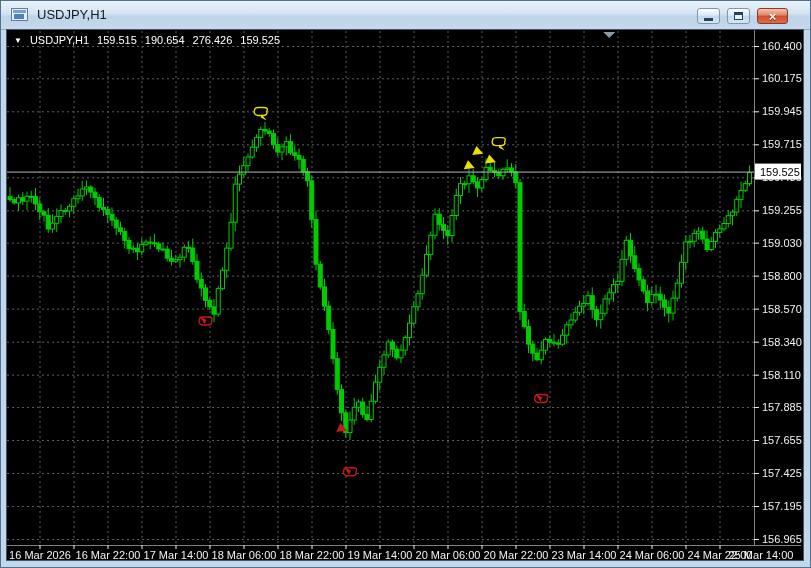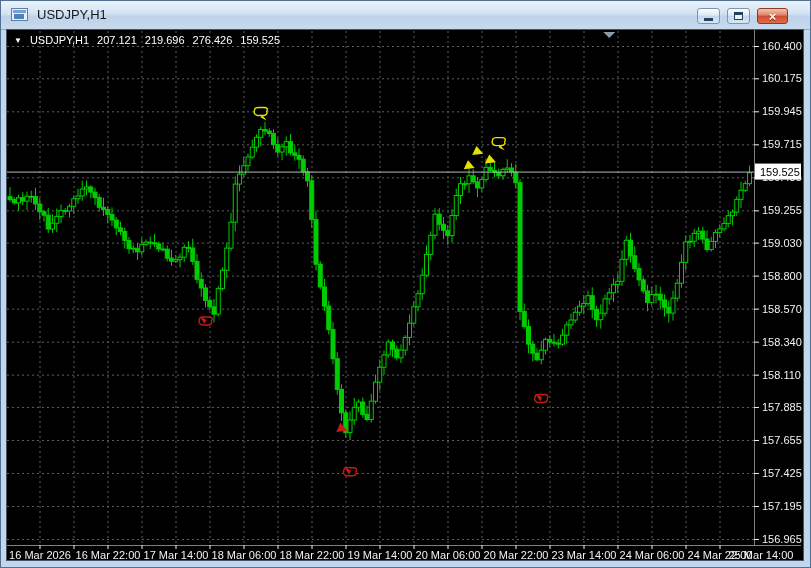--- a/index.html
+++ b/index.html
@@ -549,20 +549,20 @@
           </g>
         </g>
         <polygon points="596.25,2 608.25,2 602.25,8" fill="#8a9aa8"></polygon>
         <line x1="0" y1="142.08224163027649" x2="747" y2="142.08224163027649" stroke="#b8b8b8"></line>
         <rect x="748" y="133.58224163027649" width="46" height="16" fill="#ffffff"></rect>
         <text x="753" y="145.58224163027649" fill="#000">159.525</text>
       </svg>
     <div class="ohlc">
       <span class="dd">▼</span>
       <span>USDJPY,H1</span>
-      <span>207.121</span>
-      <span>219.696</span>
+      <span>159.515</span>
+      <span>190.654</span>
       <span>276.426</span>
       <span>159.525</span>
     </div>
   </div>
 
 </div>
 
 </body></html>

